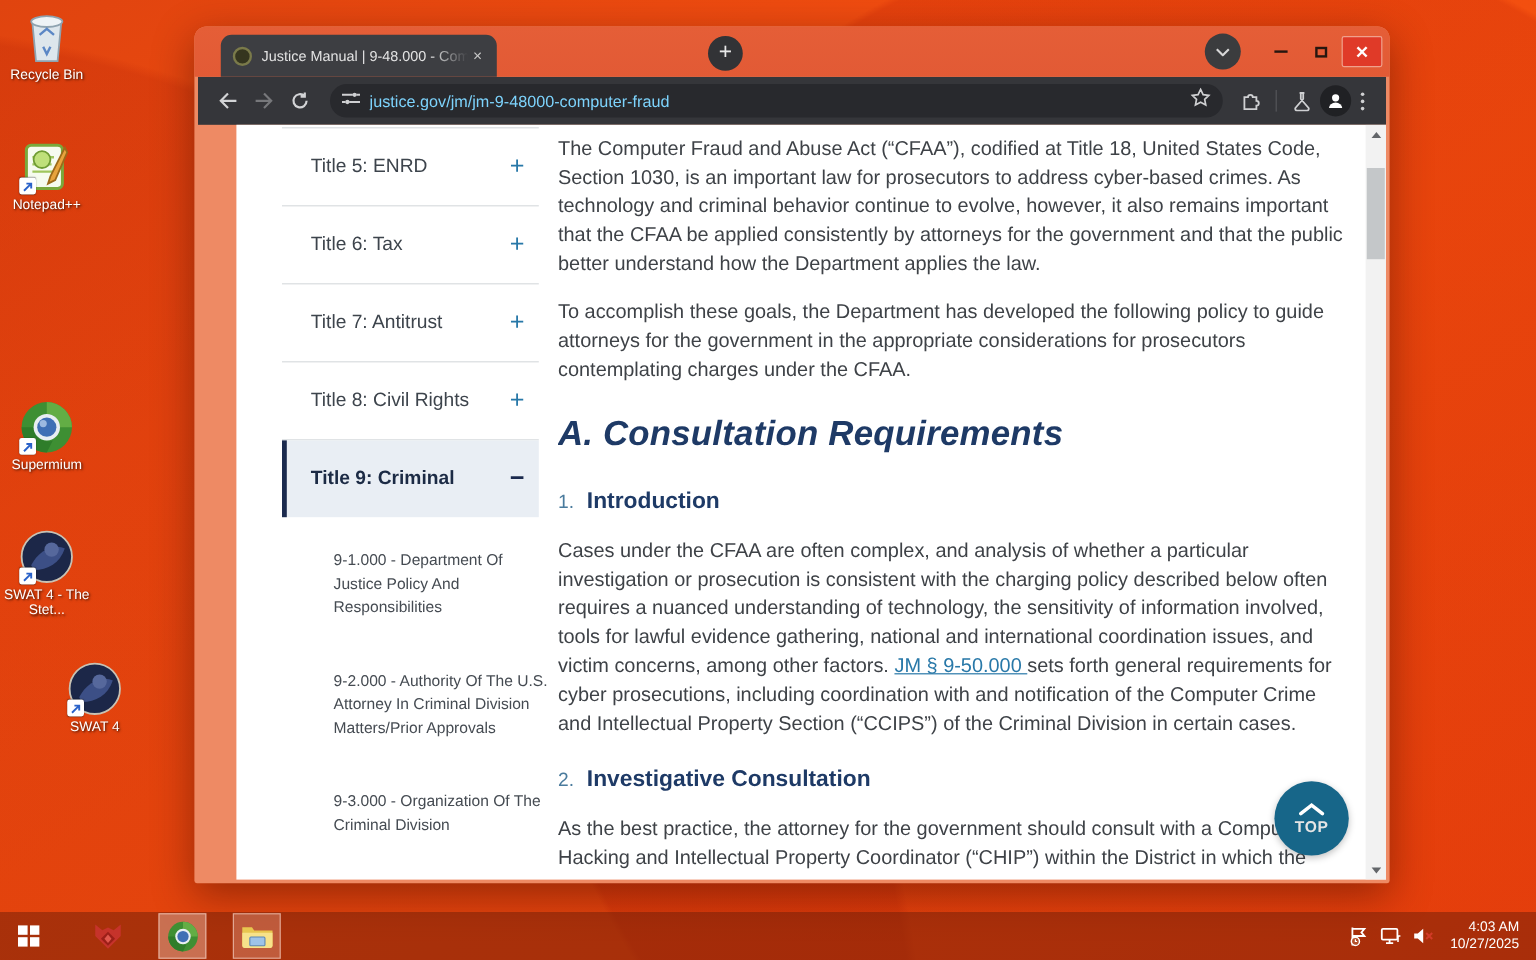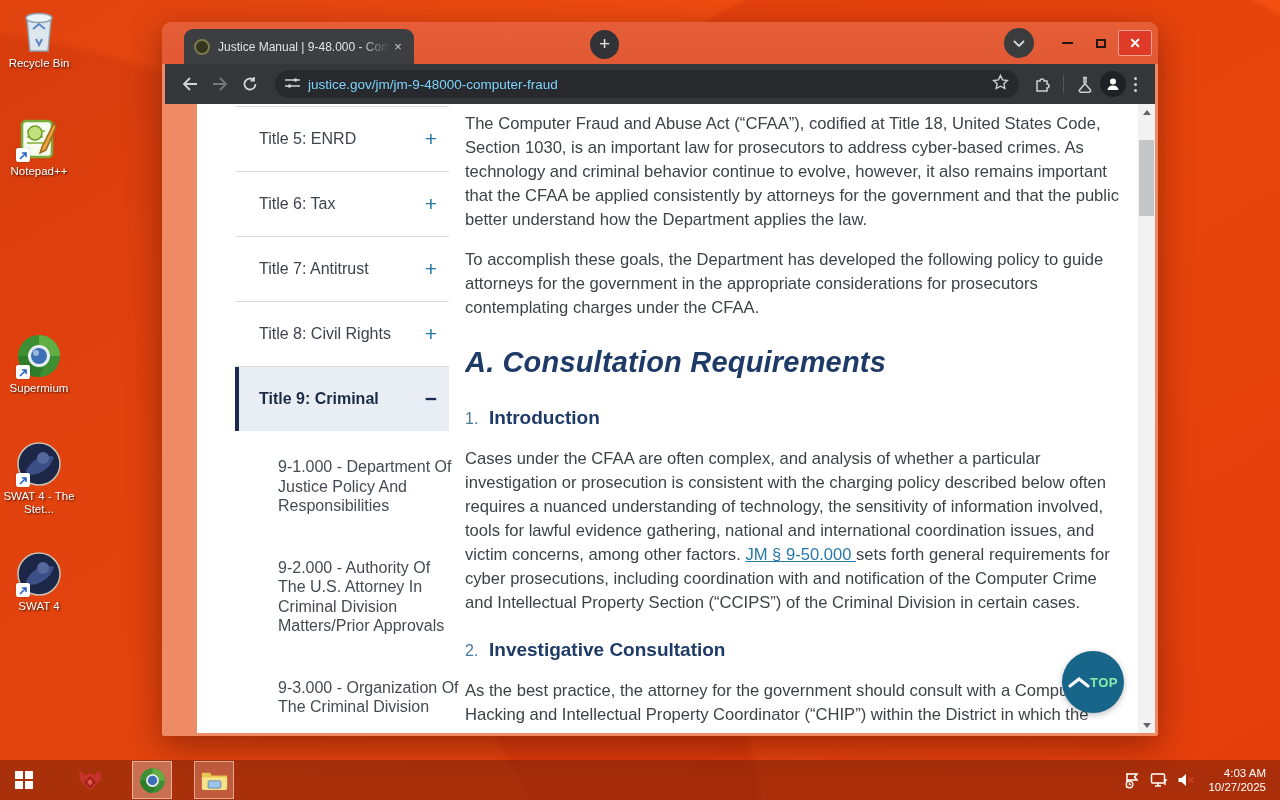--- a/index.html
+++ b/index.html
@@ -64,43 +64,43 @@
   .sidebar { width:268px; flex:0 0 auto; padding-top:2px; }
   .side-list { list-style:none; margin:0 16px 0 38px; }
   .side-item { display:flex; align-items:center; justify-content:space-between;
     padding:20px 12px 20px 24px; border-bottom:1px solid #d9dcdf; font-size:16px; color:#3d444c; }
   .side-list .side-item:first-child { border-top:1px solid #d9dcdf; }
   .side-item .toggle { font-size:21px; color:#2878a8; font-weight:400; }
   .side-item.active { background:#e9eef4; border-left:4px solid #1b2a4e; padding-left:20px;
     font-weight:bold; color:#1c2b45; border-bottom:none; }
   .side-item.active .toggle { color:#1b2a4e; font-weight:bold; }
   .sub-list { list-style:none; margin:26px 0 0 81px; width:182px; }
-  .sub-item { font-size:16px; line-height:19.5px; color:#454b52; margin-bottom:42px; }
+  .sub-item { font-size:13px; line-height:19.5px; color:#454b52; margin-bottom:42px; }
 
   .article { flex:1; padding:8px 34px 0 0; overflow:hidden; }
   .article p { font-size:16.6px; line-height:24px; color:#3e4247; margin-bottom:16px; }
   .article h2 { margin:26px 0 28px; font-size:29px; color:#1e3a66; font-style:italic; letter-spacing:.2px; }
   .article h2 .h2-letter { margin-right:8px; }
   .h3row { display:flex; align-items:baseline; margin:24px 0 18px; }
   .h3row .h3-num { font-size:16px; color:#4a7b9d; width:24px; flex:0 0 auto; }
   .h3row .h3-text { font-size:19px; font-weight:bold; color:#1e3a66; }
   .article .jm-link { color:#2878a8; text-decoration:underline; }
 
   .pg-scrollbar { position:absolute; right:0; top:0; width:17px; height:100%; background:#f2f2f2;
     display:flex; flex-direction:column; align-items:center; }
   .sb-arrow { width:17px; height:16px; display:flex; align-items:center; justify-content:center; }
   .sb-arrow i { width:0; height:0; border-left:4px solid transparent; border-right:4px solid transparent; }
   .sb-up i { border-bottom:5px solid #63666a; }
   .sb-down i { border-top:5px solid #63666a; }
   .sb-thumb { width:15px; height:76px; background:#c4c7c9; margin-top:20px; }
   .sb-spacer { margin-top:auto; }
 
   .top-btn { position:absolute; right:31px; bottom:20px; width:62px; height:62px; border-radius:50%;
-    background:#176689; border:none; display:flex; flex-direction:row; align-items:center; justify-content:center;
-    color:#86efac; box-shadow:0 2px 6px rgba(0,0,0,.25); }
+    background:#176689; border:none; display:flex; flex-direction:column; align-items:center; justify-content:center;
+    color:#e5e5e5; box-shadow:0 2px 6px rgba(0,0,0,.25); }
   .top-btn .top-label { font-size:13px; font-weight:bold; letter-spacing:.5px; margin-top:1px; }
 
   
   .taskbar { position:absolute; left:0; bottom:0; width:1280px; height:40px;
     background:rgba(110,30,8,0.50); display:flex; align-items:center; }
   .tb-btn { height:40px; display:flex; align-items:center; justify-content:center; }
   .tb-start { width:48px; }
   .tb-app { width:40px; margin-left:22px; }
   .tb-app.open { background:rgba(255,205,185,0.28); border:1px solid rgba(255,230,220,0.55); height:38px; }
   .tb-app.focused { background:rgba(255,215,198,0.38); }
@@ -170,21 +170,21 @@
       </svg>
       <span class="shortcut-badge">
         <svg width="9" height="9" viewBox="0 0 9 9">
             <path d="M1 8 L7 2 M3 2 h4 v4" stroke="#2a62c9" stroke-width="1.6" fill="none"></path>
           </svg>
       </span>
     </div>
     <div class="lbl">SWAT 4 - The Stet...</div>
   </div>
 
-  <div class="dicon" style="top:551px;">
+  <div class="dicon" style="top:551px;margin-left:40px;">
     <div class="art">
       <svg width="46" height="46" viewBox="0 0 46 46">
         <circle cx="23" cy="23" r="21" fill="#1c2748" stroke="#c8c2b4" stroke-width="1.5"></circle>
         <path d="M10 30 C16 18 28 12 38 16 C34 28 24 34 12 34 Z" fill="#3c4f86"></path>
         <circle cx="27" cy="17" r="6" fill="#56689c"></circle>
       </svg>
       <span class="shortcut-badge">
         <svg width="9" height="9" viewBox="0 0 9 9">
             <path d="M1 8 L7 2 M3 2 h4 v4" stroke="#2a62c9" stroke-width="1.6" fill="none"></path>
           </svg>

